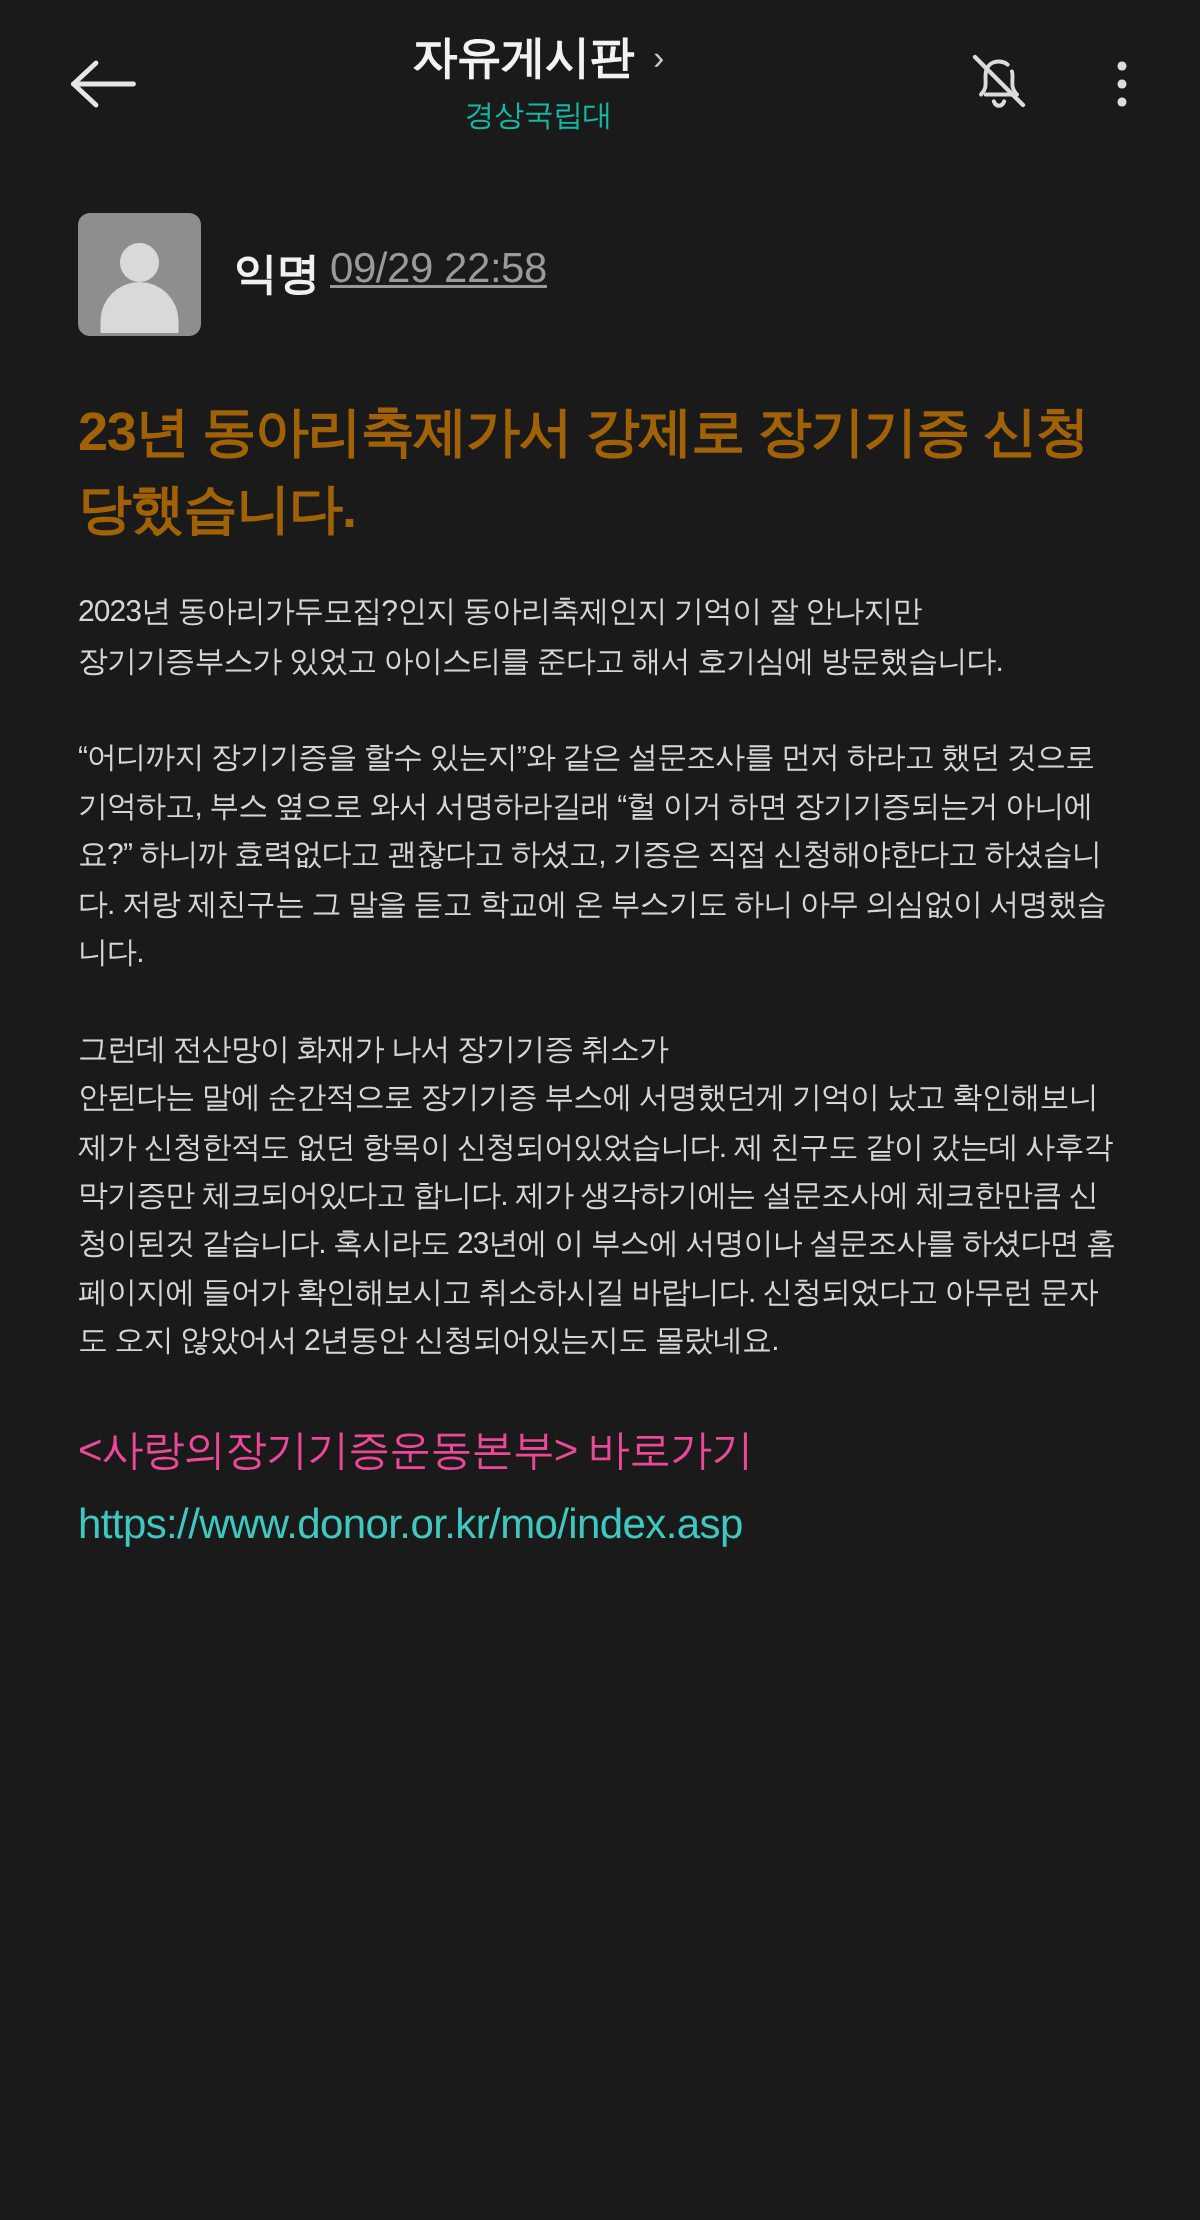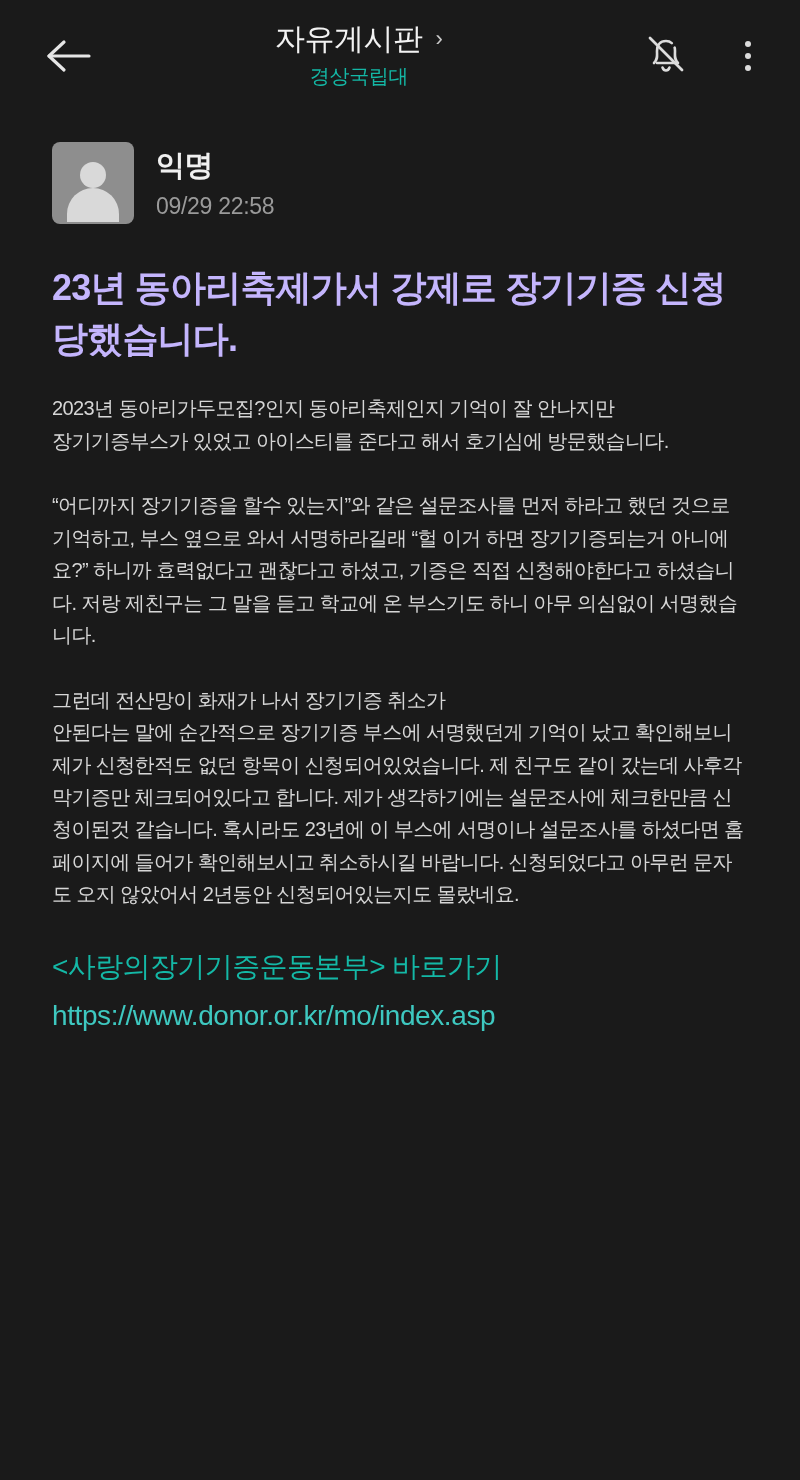--- a/index.html
+++ b/index.html
@@ -44,21 +44,21 @@
     margin-left: -10px;
     margin-right: 0;
   }
   .title-row {
     display: flex;
     align-items: center;
     gap: 13px;
   }
   .board-title {
     font-size: 30px;
-    font-weight: normal;
+    font-weight: bold;
     color: #f2f2f2;
     letter-spacing: -0.5px;
     line-height: 1.1;
   }
   .chev {
     color: #c9c9c9;
     font-size: 22px;
     line-height: 1;
     font-weight: 400;
   }
@@ -132,58 +132,59 @@
     width: 52px;
     height: 34px;
     border-radius: 26px 26px 0 0;
     background: #d9d9d9;
     left: 50%;
     bottom: 2px;
     transform: translateX(-50%);
   }
   .author-meta {
     display: flex;
-    flex-direction: column;
+    flex-direction: row;
     justify-content: center;
     gap: 7px;
   }
   .author-name {
     font-size: 29px;
     font-weight: bold;
     color: #f0f0f0;
     letter-spacing: -0.5px;
   }
   .post-date {
-    font-size: 23px;
+    font-size: 28px;
     color: #9a9a9a;
     letter-spacing: -0.3px;
+    text-decoration: underline;
   }
 
   
   .post-title {
     margin-top: 38px;
     font-size: 36px;
     font-weight: bold;
     line-height: 1.42;
-    color: #c4b5fd;
+    color: #a16207;
     letter-spacing: -0.8px;
   }
   .post-body {
     margin-top: 28px;
     font-size: 20px;
     line-height: 1.62;
     color: #d6d6d6;
     letter-spacing: -0.6px;
     white-space: pre-wrap;
   }
   .post-link-label {
     margin-top: 36px;
     font-size: 28px;
     line-height: 1.5;
-    color: #14b8a6;
+    color: #ec4899;
     letter-spacing: -0.6px;
   }
   .post-link {
     margin-top: 8px;
     font-size: 28px;
     line-height: 1.4;
     color: #3ec8c0;
     letter-spacing: -0.4px;
     text-decoration: none;
     display: block;

